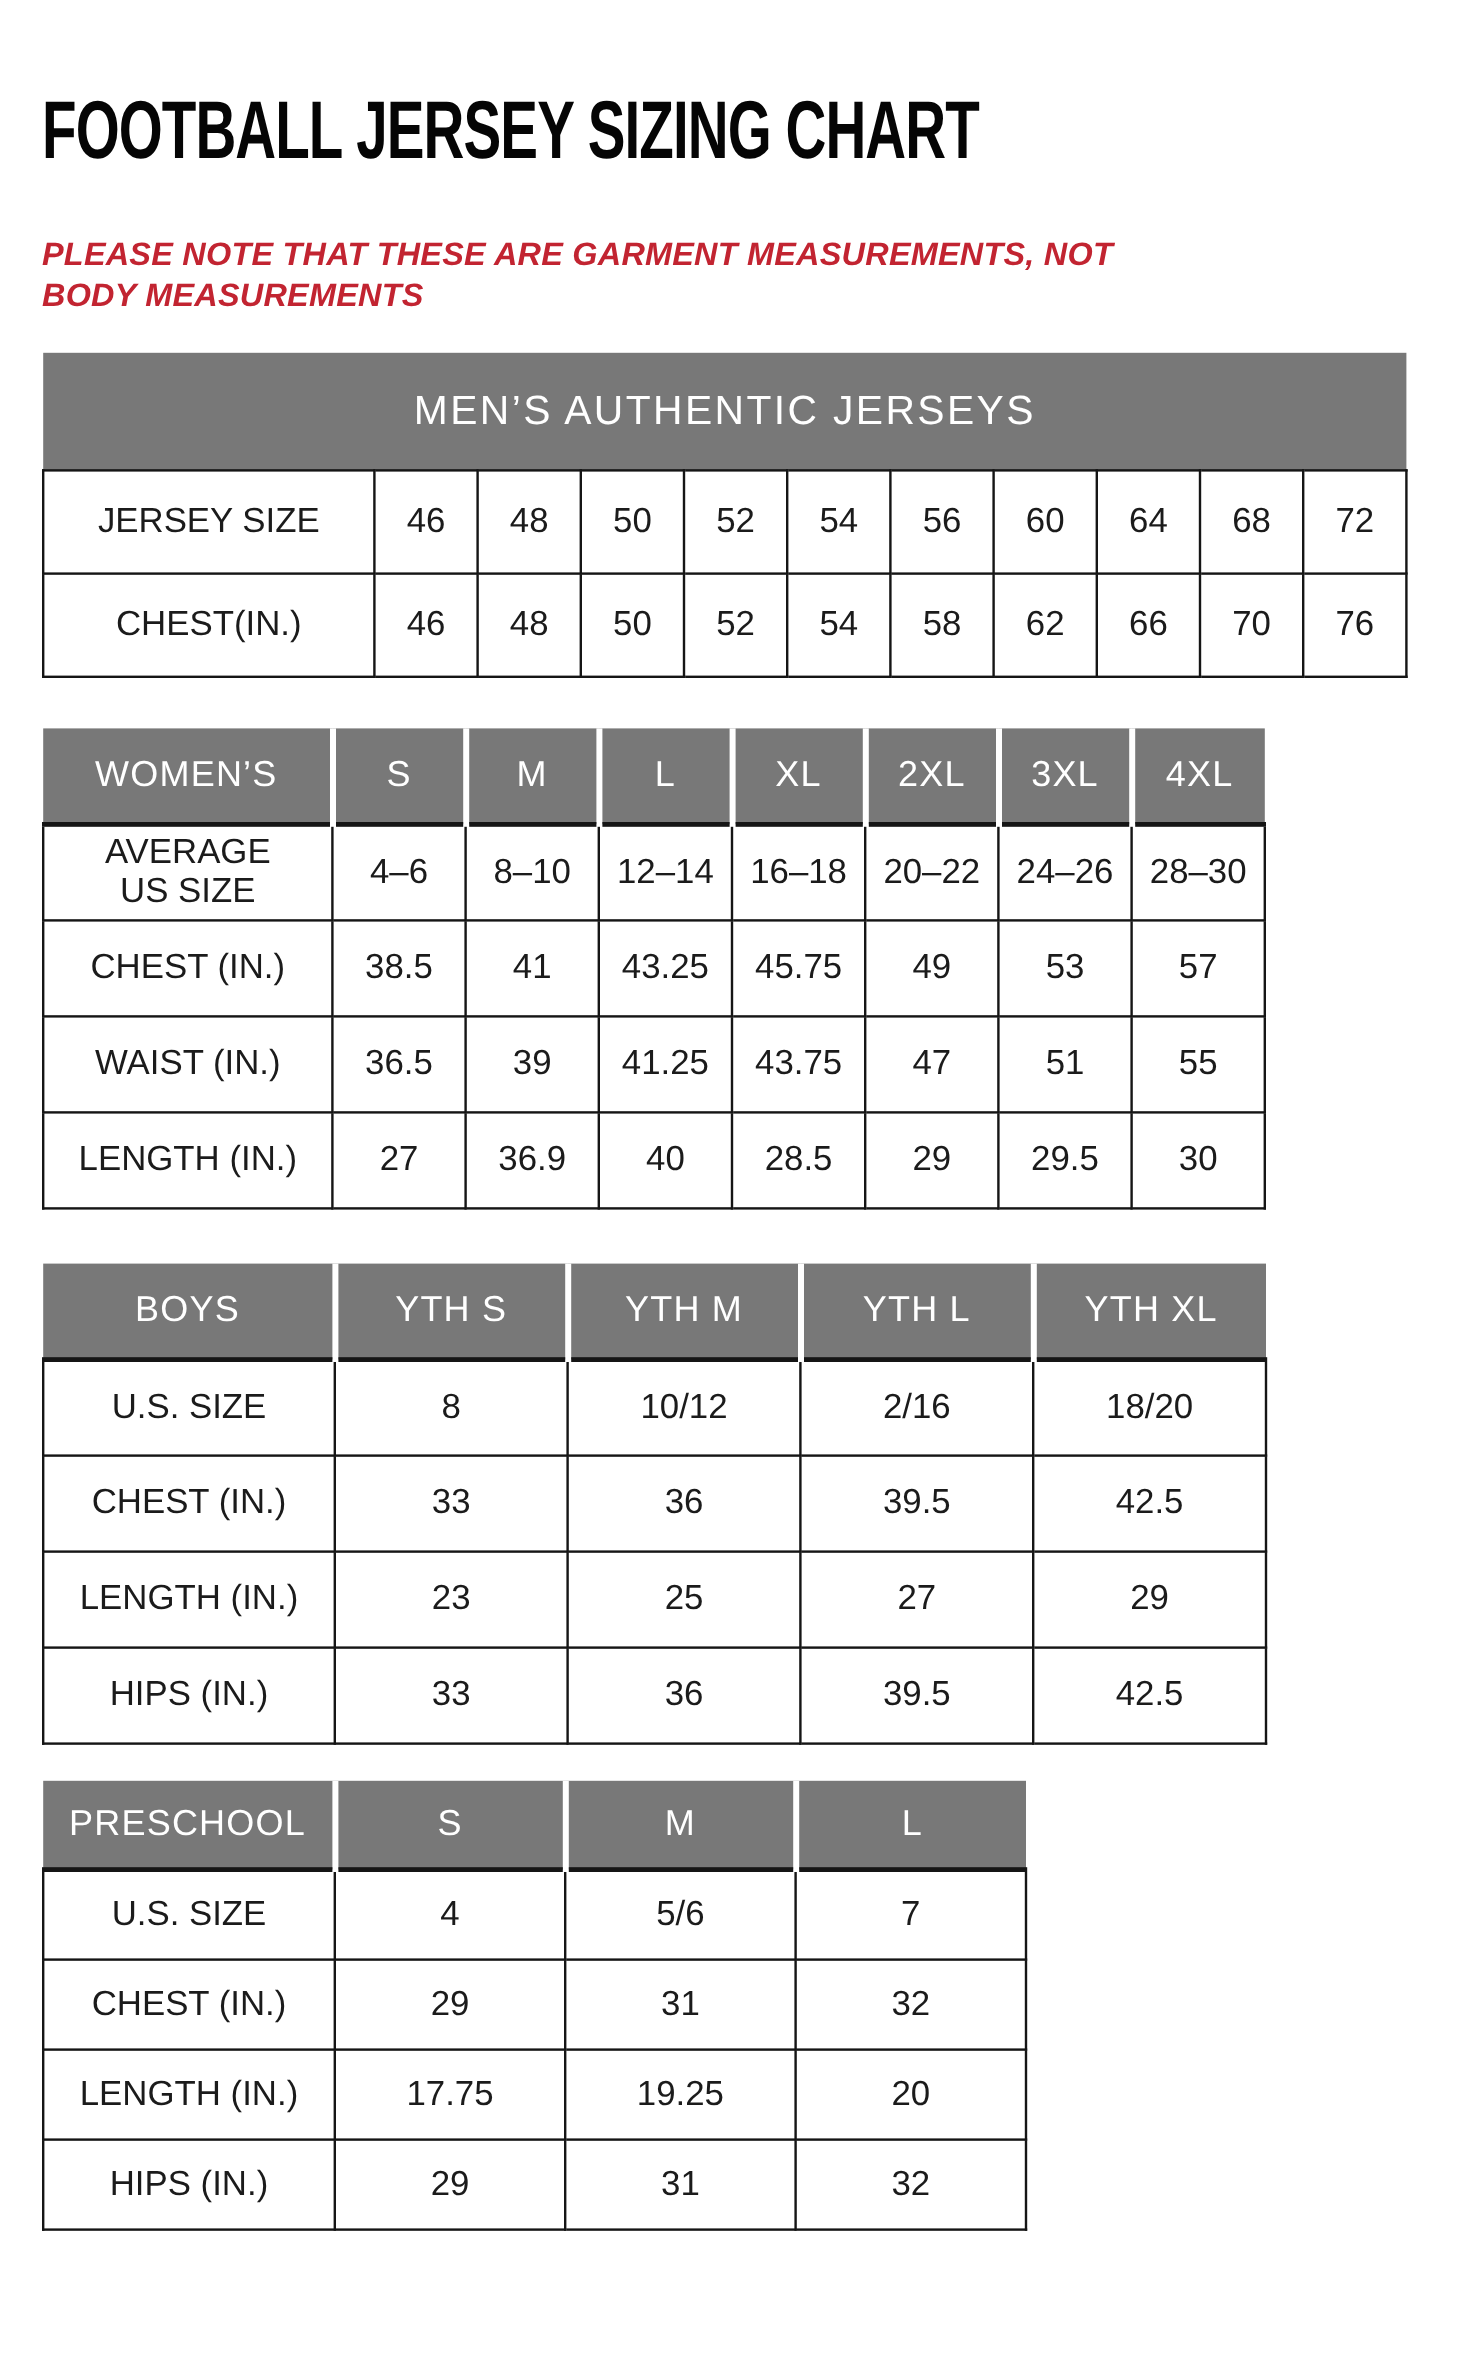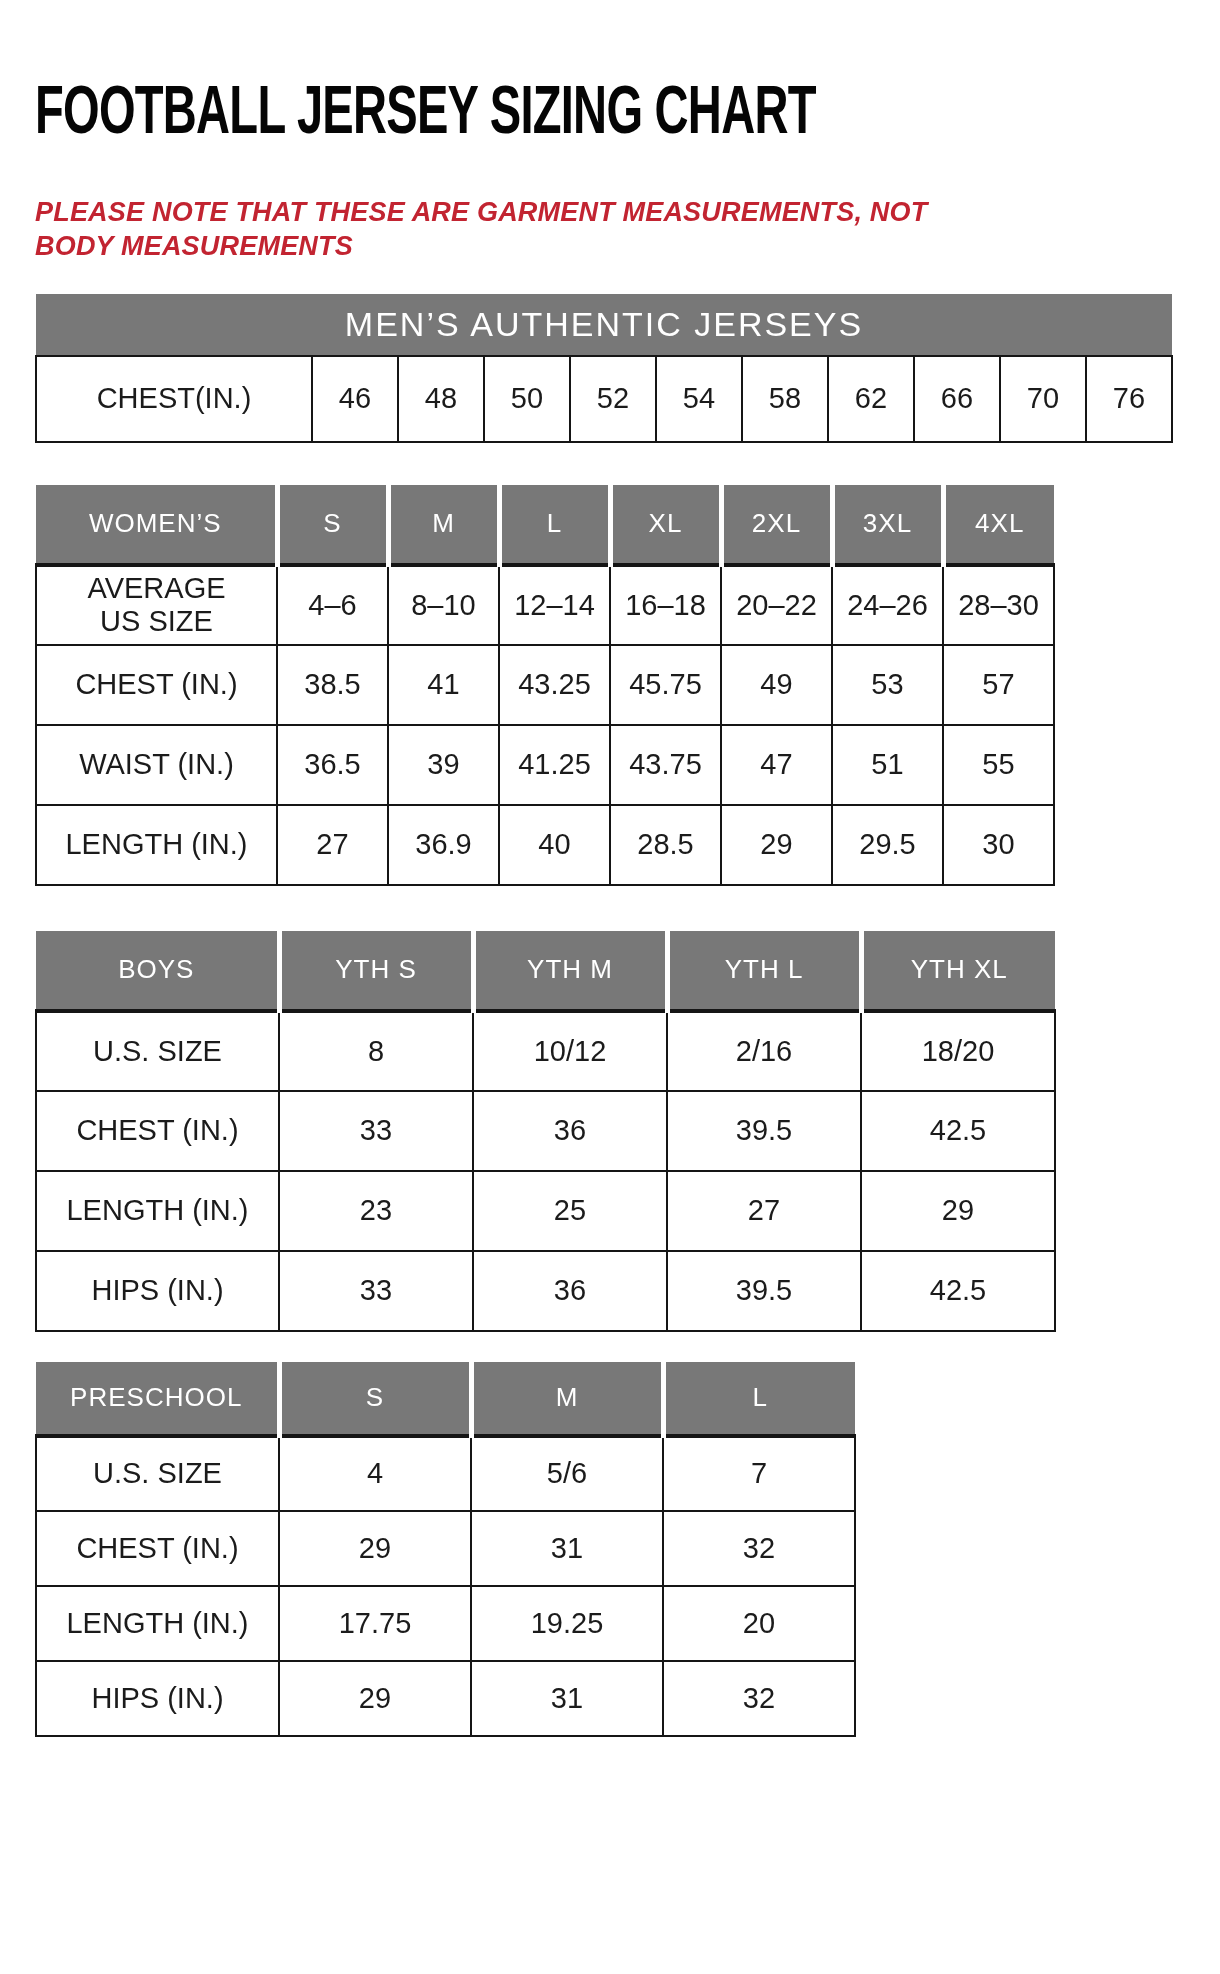--- a/index.html
+++ b/index.html
@@ -20,29 +20,29 @@
   .note{
     color:var(--red);font-weight:700;font-size:27px;line-height:1.25;
     max-width:930px;margin-top:14px;letter-spacing:.2px;font-style:italic;
   }
   table{border-collapse:collapse;table-layout:fixed}
   td,th{padding:0;text-align:center;vertical-align:middle;font-weight:400}
   .banner{
     background:var(--gray);color:#fff;font-size:34px;letter-spacing:2px;border:none;
   }
   .hdr{
-    background:var(--gray);color:#fff;font-size:26px;font-weight:400;letter-spacing:1px;
+    background:var(--gray);color:#fff;font-size:30px;font-weight:400;letter-spacing:1px;
     border-right:5px solid #fff;border-bottom:4px solid var(--border);margin-top:18px;
   }
   .hdr:last-child{border-right:none}
   tbody th,tbody td{border:2px solid var(--border);font-size:29px;color:#1b1b1b;background:#fff}
   .rowlabel{white-space:pre-line}
   
   .t-mens{margin-top:30px}
-  .t-mens .banner-row{height:62px}
+  .t-mens .banner-row{height:98px}
   .t-mens tbody tr{height:86px}
   .t-mens col.c0{width:276px}
   .t-mens col.cd{width:86px}
   
   .t-womens{margin-top:42px}
   .t-womens .hdr-row{height:80px}
   .t-womens tbody tr{height:80px}
   .t-womens col.c0{width:241px}
   .t-womens col.cd{width:111px}
   
@@ -79,20 +79,33 @@
           <col class="cd">
           <col class="cd">
         </colgroup>
         <thead>
           <tr class="banner-row">
             <td colspan="11" class="banner">MEN’S AUTHENTIC JERSEYS</td>
           </tr>
         </thead>
         <tbody>
           <tr>
+            <th class="rowlabel">JERSEY SIZE</th>
+            <td class="cell">46</td>
+            <td class="cell">48</td>
+            <td class="cell">50</td>
+            <td class="cell">52</td>
+            <td class="cell">54</td>
+            <td class="cell">56</td>
+            <td class="cell">60</td>
+            <td class="cell">64</td>
+            <td class="cell">68</td>
+            <td class="cell">72</td>
+          </tr>
+          <tr>
             <th class="rowlabel">CHEST(IN.)</th>
             <td class="cell">46</td>
             <td class="cell">48</td>
             <td class="cell">50</td>
             <td class="cell">52</td>
             <td class="cell">54</td>
             <td class="cell">58</td>
             <td class="cell">62</td>
             <td class="cell">66</td>
             <td class="cell">70</td>

